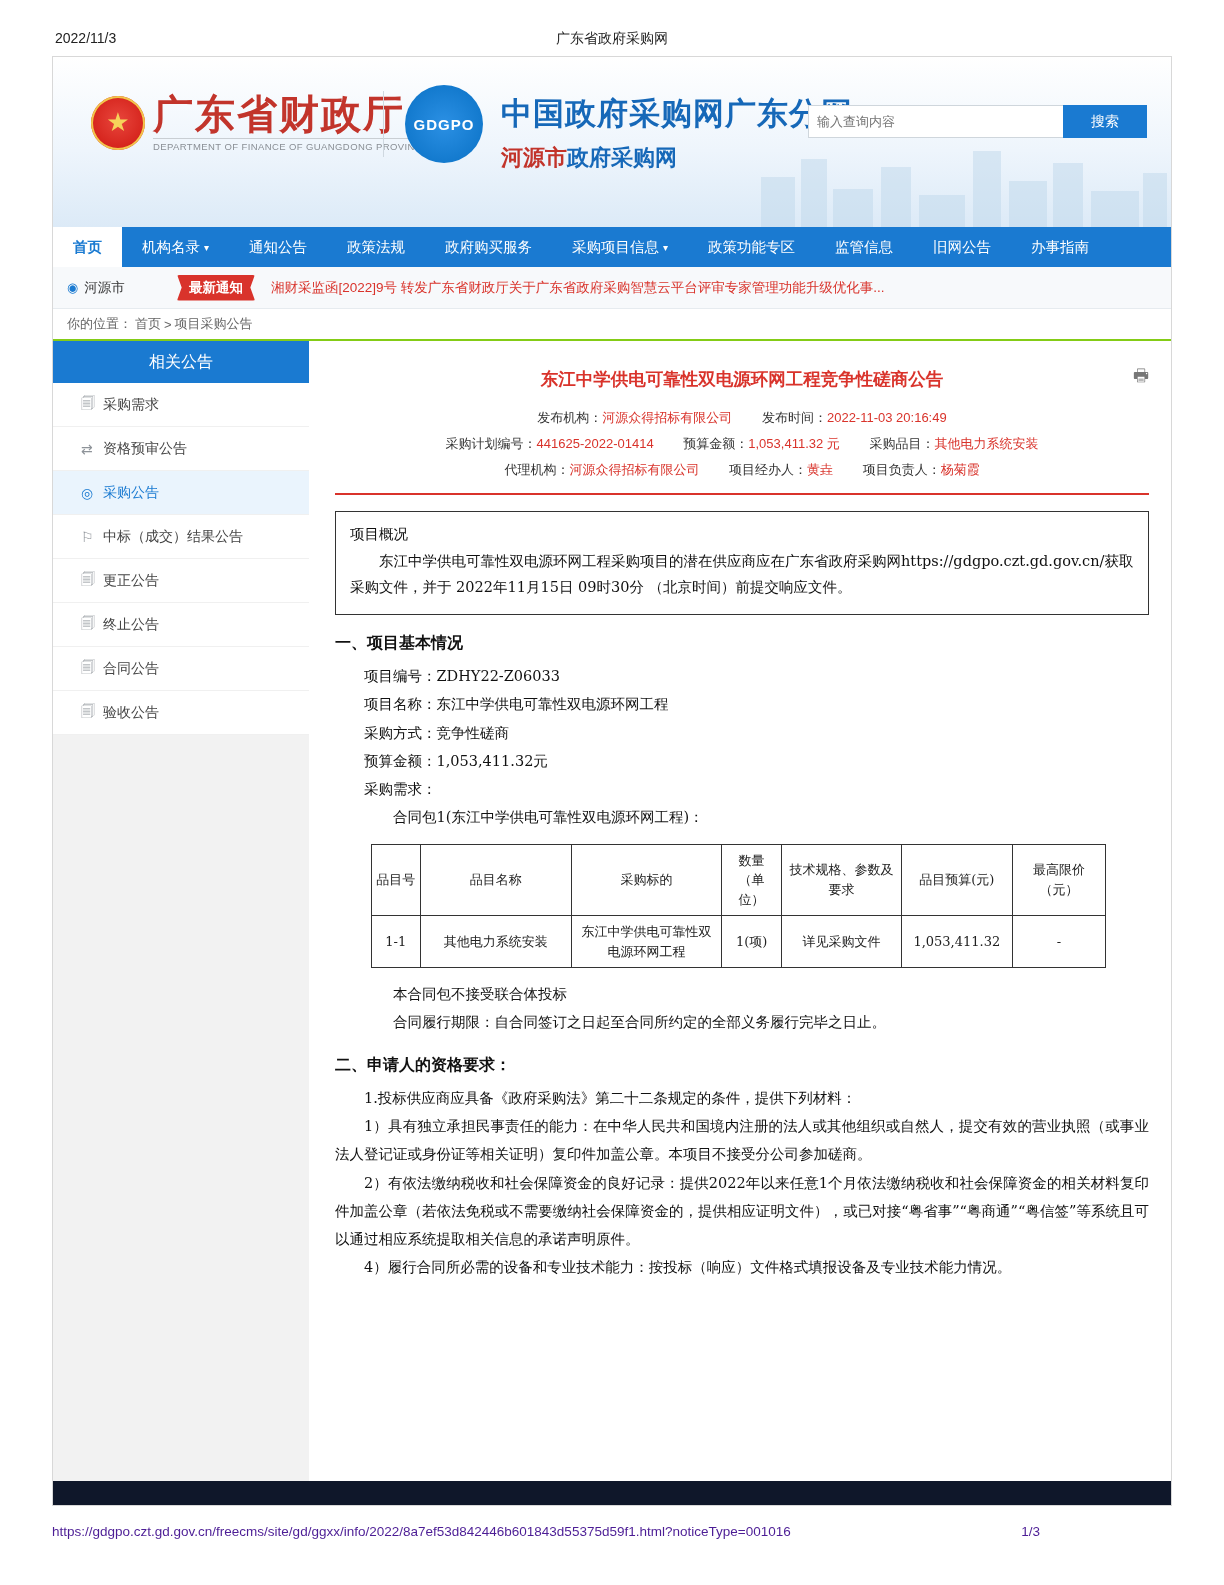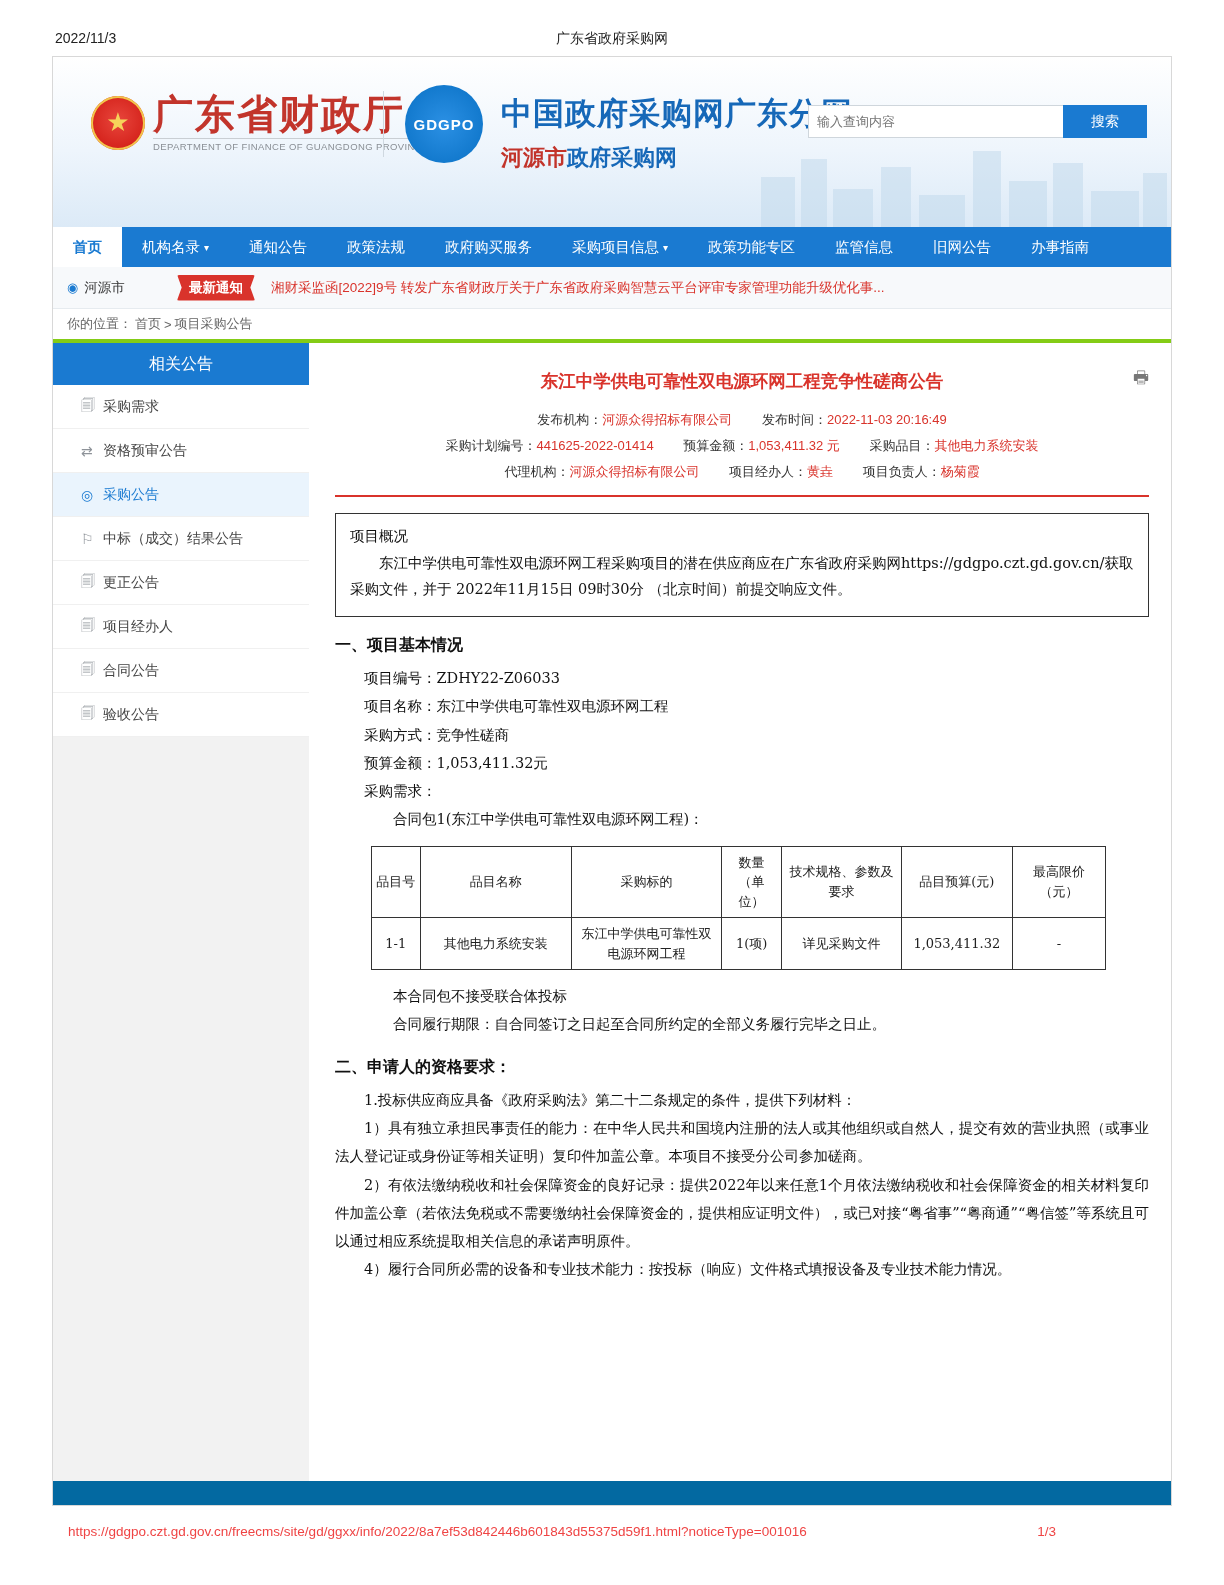--- a/index.html
+++ b/index.html
@@ -13,30 +13,30 @@
   }
   
   .print-head {
     position:absolute; top:0; left:0; width:1224px; height:56px;
     display:flex; align-items:center;
     font-size:14px; color:#222;
   }
   .print-head .ph-date { position:absolute; left:55px; top:30px; }
   .print-head .ph-title { position:absolute; left:0; width:1224px; text-align:center; top:30px; }
   .print-foot {
-    position:absolute; left:16px; top:1516px; width:1092px; height:40px;
-    font-size:13.5px; color:#ef4444;
+    position:absolute; left:0; top:1516px; width:1092px; height:40px;
+    font-size:13.5px; color:#4c1d95;
   }
   .print-foot .pf-url { position:absolute; left:52px; top:8px; }
   .print-foot .pf-page { position:absolute; right:52px; top:8px; }
 
   
   .page {
     position:absolute; left:52px; top:56px; width:1120px; height:1450px;
-    border:1px solid #d8d8d8; background:#0369a1; overflow:hidden;
+    border:1px solid #d8d8d8; background:#0f172a; overflow:hidden;
   }
 
   
   .banner {
     position:relative; height:170px;
     background:linear-gradient(180deg,#ffffff 0%, #eef5fc 55%, #dceaf7 100%);
     overflow:hidden;
   }
   .banner-buildings{
     position:absolute; right:0; bottom:0; width:420px; height:90px;
@@ -118,21 +118,21 @@
   .notice-text { color:#d9332b; font-size:13.5px; }
 
   
   .crumb {
     height:30px; display:flex; align-items:center; padding-left:14px;
     font-size:13px; color:#666; background:#fff;
   }
   .crumb a { color:#666; text-decoration:none; margin:0 3px;}
 
   
-  .body-wrap { display:flex; height:1142px; border-top:4px solid #84cc16; }
+  .body-wrap { display:flex; height:1142px; border-top:2px solid #84cc16; }
   .sidebar { width:256px; background:#f2f2f2; }
   .side-head {
     height:42px; background:#1a7ad1; color:#fff; font-size:16px;
     display:flex; align-items:center; justify-content:center;
   }
   .side-list { background:#fff; }
   .side-item {
     height:44px; display:flex; align-items:center; padding-left:28px;
     font-size:14px; color:#444; border-bottom:1px solid #f0f0f0; cursor:pointer;
   }
@@ -300,21 +300,21 @@
         <div class="side-item">
           <span class="ico">⚐</span>
           <span>中标（成交）结果公告</span>
         </div>
         <div class="side-item">
           <span class="ico">🗐</span>
           <span>更正公告</span>
         </div>
         <div class="side-item">
           <span class="ico">🗐</span>
-          <span>项目经办人</span>
+          <span>终止公告</span>
         </div>
         <div class="side-item">
           <span class="ico">🗐</span>
           <span>合同公告</span>
         </div>
         <div class="side-item">
           <span class="ico">🗐</span>
           <span>验收公告</span>
         </div>
       </div>

